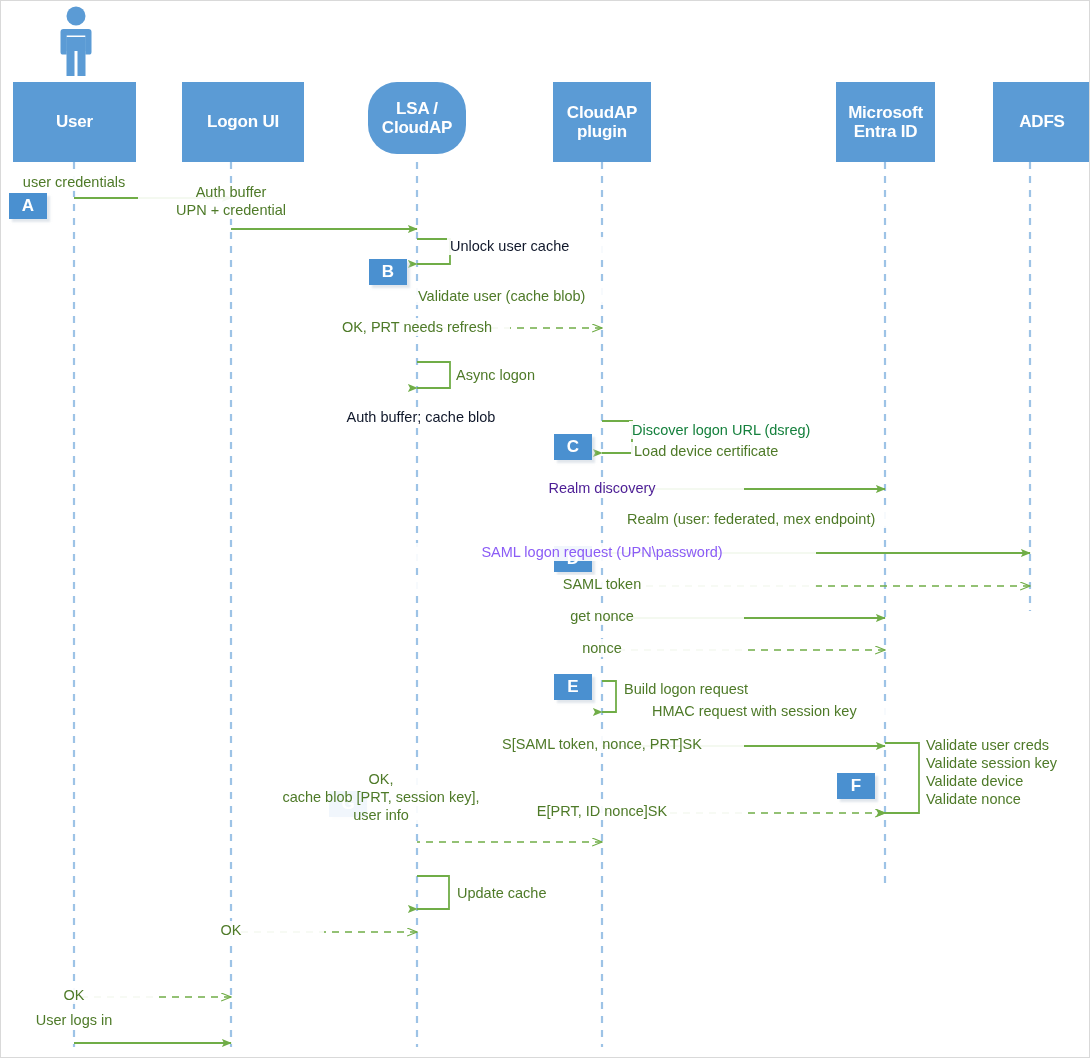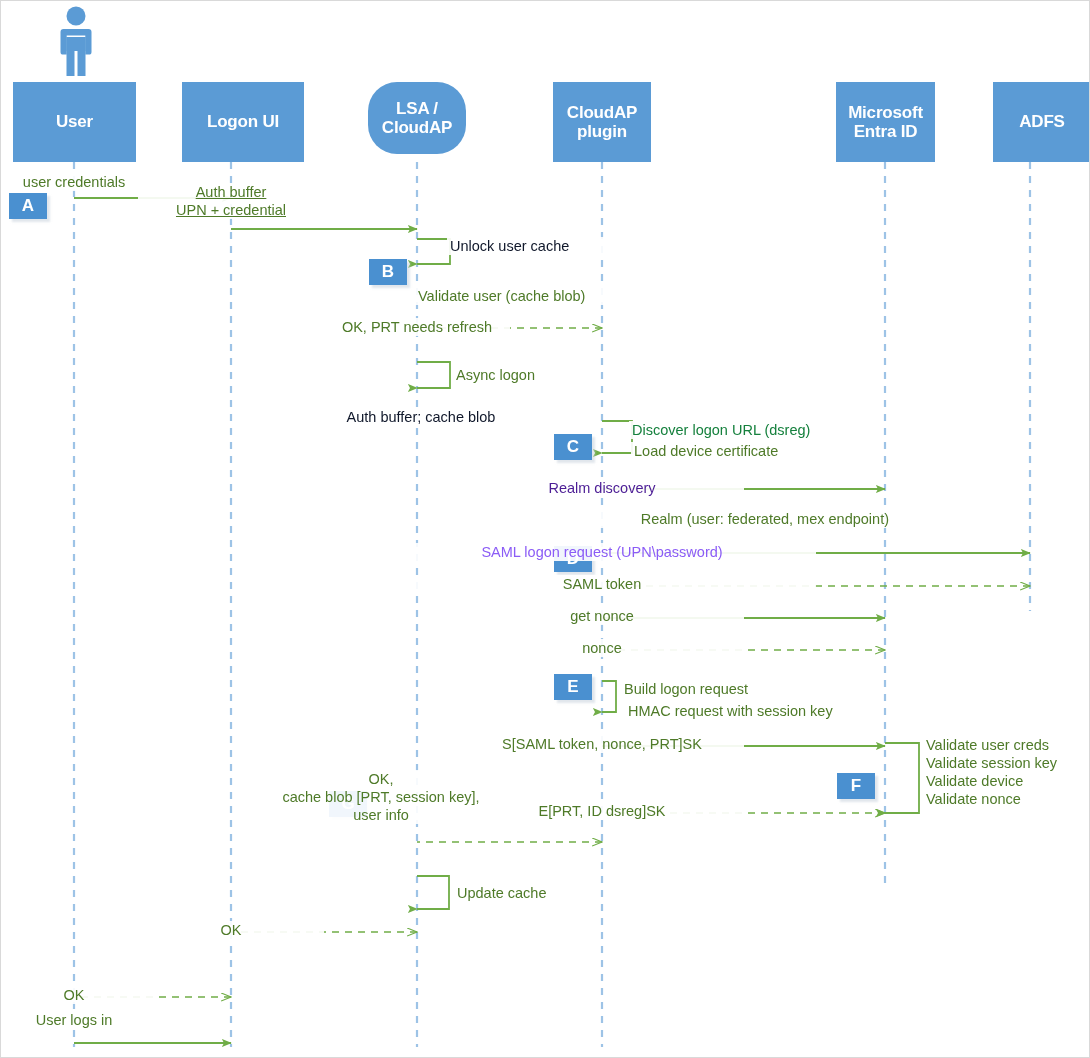--- a/index.html
+++ b/index.html
@@ -153,43 +153,43 @@
       <div class="badge" style="left: 8px; top: 192px; width: 38px; height: 26px; background: rgb(74, 144, 208);">A</div>
       <div class="badge" style="left: 368px; top: 258px; width: 38px; height: 26px; background: rgb(74, 144, 208);">B</div>
       <div class="badge" style="left: 553px; top: 433px; width: 38px; height: 26px; background: rgb(74, 144, 208);">C</div>
       <div class="badge" style="left: 553px; top: 545px; width: 38px; height: 26px; background: rgb(74, 144, 208);">D</div>
       <div class="badge" style="left: 553px; top: 673px; width: 38px; height: 26px; background: rgb(74, 144, 208);">E</div>
       <div class="badge" style="left: 836px; top: 772px; width: 38px; height: 26px; background: rgb(74, 144, 208);">F</div>
       <div class="badge" style="left: 328px; top: 790px; width: 38px; height: 26px; background: rgb(74, 144, 208);">G</div>
     </div>
   <div id="labels">
       <div class="msg-label center" style="color: rgb(78, 122, 40); width: 157px; top: 172px; left: -5.5px; background: rgba(255, 255, 255, 0.92); padding: 0px 3px;">user credentials</div>
-      <div class="msg-label center" style="color: rgb(78, 122, 40); width: 186px; top: 182px; left: 137px; background: rgba(255, 255, 255, 0.92); padding: 0px 3px; text-decoration: underline;">Auth buffer
+      <div class="msg-label center" style="color: rgb(78, 122, 40); width: 186px; top: 182px; left: 137px; background: rgba(255, 255, 255, 0.92); padding: 0px 3px;">Auth buffer
 UPN + credential</div>
       <div class="msg-label left" style="color: #0f172a; width: 180px; top: 236px; left: 446px; background: rgba(255, 255, 255, 0.92); padding: 0px 3px;">Unlock user cache</div>
       <div class="msg-label left" style="color: rgb(78, 122, 40); width: 190px; top: 286px; left: 414px; background: rgba(255, 255, 255, 0.92); padding: 0px 3px;">Validate user (cache blob)</div>
       <div class="msg-label center" style="color: rgb(78, 122, 40); width: 186px; top: 317px; left: 323px; background: rgba(255, 255, 255, 0.92); padding: 0px 3px;">OK, PRT needs refresh</div>
       <div class="msg-label left" style="color: rgb(78, 122, 40); width: 130px; top: 365px; left: 452px; background: rgba(255, 255, 255, 0.92); padding: 0px 3px;">Async logon</div>
       <div class="msg-label center" style="color: #0f172a; width: 180px; top: 407px; left: 330px; background: rgba(255, 255, 255, 0.92); padding: 0px 3px;">Auth buffer; cache blob</div>
       <div class="msg-label left" style="color: #15803d; width: 210px; top: 420px; left: 628px; background: rgba(255, 255, 255, 0.92); padding: 0px 3px;">Discover logon URL (dsreg)</div>
       <div class="msg-label left" style="color: rgb(78, 122, 40); width: 190px; top: 441px; left: 630px; background: rgba(255, 255, 255, 0.92); padding: 0px 3px;">Load device certificate</div>
       <div class="msg-label center" style="color: #4c1d95; width: 283px; top: 478px; left: 459.5px; background: rgba(255, 255, 255, 0.92); padding: 0px 3px;">Realm discovery</div>
-      <div class="msg-label left" style="color: rgb(78, 122, 40); width: 295px; top: 509px; left: 596px; background: rgba(255, 255, 255, 0.92); padding: 0px 3px; text-align: right;">Realm (user: federated, mex endpoint)</div>
+      <div class="msg-label left" style="color: rgb(78, 122, 40); width: 295px; top: 509px; left: 623px; background: rgba(255, 255, 255, 0.92); padding: 0px 3px;">Realm (user: federated, mex endpoint)</div>
       <div class="msg-label center" style="color: #8b5cf6; width: 428px; top: 542px; left: 387px; background: rgba(255, 255, 255, 0.92); padding: 0px 3px;">SAML logon request (UPN\password)</div>
       <div class="msg-label center" style="color: rgb(78, 122, 40); width: 428px; top: 574px; left: 387px; background: rgba(255, 255, 255, 0.92); padding: 0px 3px;">SAML token</div>
       <div class="msg-label center" style="color: rgb(78, 122, 40); width: 283px; top: 606px; left: 459.5px; background: rgba(255, 255, 255, 0.92); padding: 0px 3px;">get nonce</div>
       <div class="msg-label center" style="color: rgb(78, 122, 40); width: 283px; top: 638px; left: 459.5px; background: rgba(255, 255, 255, 0.92); padding: 0px 3px;">nonce</div>
       <div class="msg-label left" style="color: rgb(78, 122, 40); width: 170px; top: 679px; left: 620px; background: rgba(255, 255, 255, 0.92); padding: 0px 3px;">Build logon request</div>
-      <div class="msg-label left" style="color: rgb(78, 122, 40); width: 240px; top: 701px; left: 624px; background: rgba(255, 255, 255, 0.92); padding: 0px 3px;">HMAC request with session key</div>
+      <div class="msg-label left" style="color: rgb(78, 122, 40); width: 240px; top: 701px; left: 648px; background: rgba(255, 255, 255, 0.92); padding: 0px 3px;">HMAC request with session key</div>
       <div class="msg-label center" style="color: rgb(78, 122, 40); width: 283px; top: 734px; left: 459.5px; background: rgba(255, 255, 255, 0.92); padding: 0px 3px; text-align: center;">S[SAML token, nonce, PRT]SK</div>
       <div class="msg-label left" style="color: rgb(78, 122, 40); width: 165px; top: 735px; left: 922px; background: rgba(255, 255, 255, 0.92); padding: 0px 3px;">Validate user creds
 Validate session key
 Validate device
 Validate nonce</div>
-      <div class="msg-label center" style="color: rgb(78, 122, 40); width: 283px; top: 801px; left: 459.5px; background: rgba(255, 255, 255, 0.92); padding: 0px 3px;">E[PRT, ID dsreg]SK</div>
+      <div class="msg-label center" style="color: rgb(78, 122, 40); width: 283px; top: 801px; left: 459.5px; background: rgba(255, 255, 255, 0.92); padding: 0px 3px;">E[PRT, ID nonce]SK</div>
       <div class="msg-label center" style="color: rgb(78, 122, 40); width: 222px; top: 769px; left: 269px; background: rgba(255, 255, 255, 0.92); padding: 0px 3px;">OK,
 cache blob [PRT, session key],
 user info</div>
       <div class="msg-label left" style="color: rgb(78, 122, 40); width: 140px; top: 883px; left: 453px; background: rgba(255, 255, 255, 0.92); padding: 0px 3px;">Update cache</div>
       <div class="msg-label center" style="color: rgb(78, 122, 40); width: 186px; top: 920px; left: 137px; background: rgba(255, 255, 255, 0.92); padding: 0px 3px;">OK</div>
       <div class="msg-label center" style="color: rgb(78, 122, 40); width: 157px; top: 985px; left: -5.5px; background: rgba(255, 255, 255, 0.92); padding: 0px 3px;">OK</div>
       <div class="msg-label center" style="color: rgb(78, 122, 40); width: 157px; top: 1010px; left: -5.5px; background: rgba(255, 255, 255, 0.92); padding: 0px 3px;">User logs in</div>
     </div>
 </div>
 

